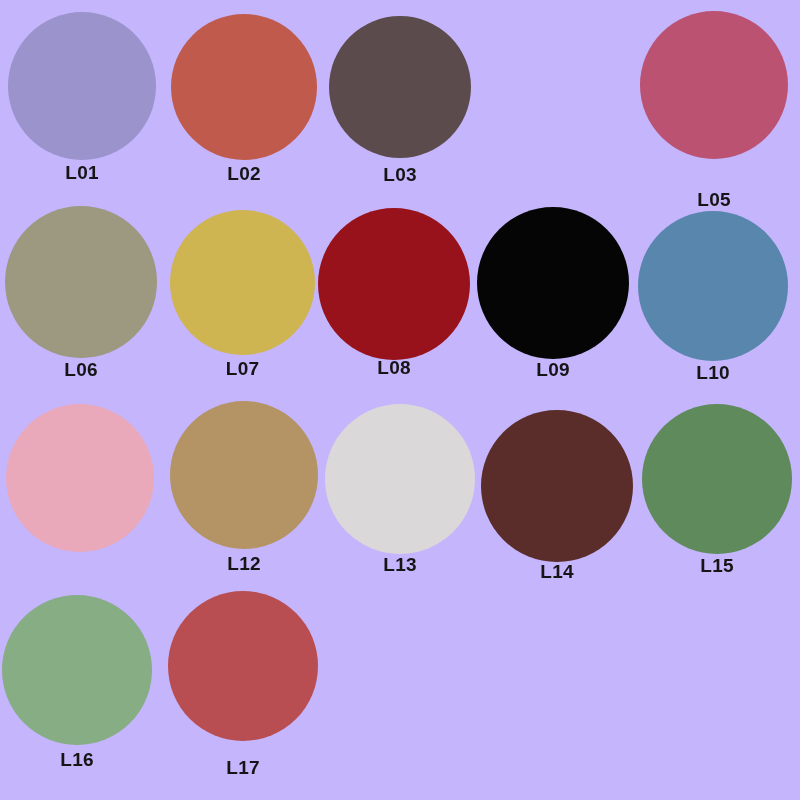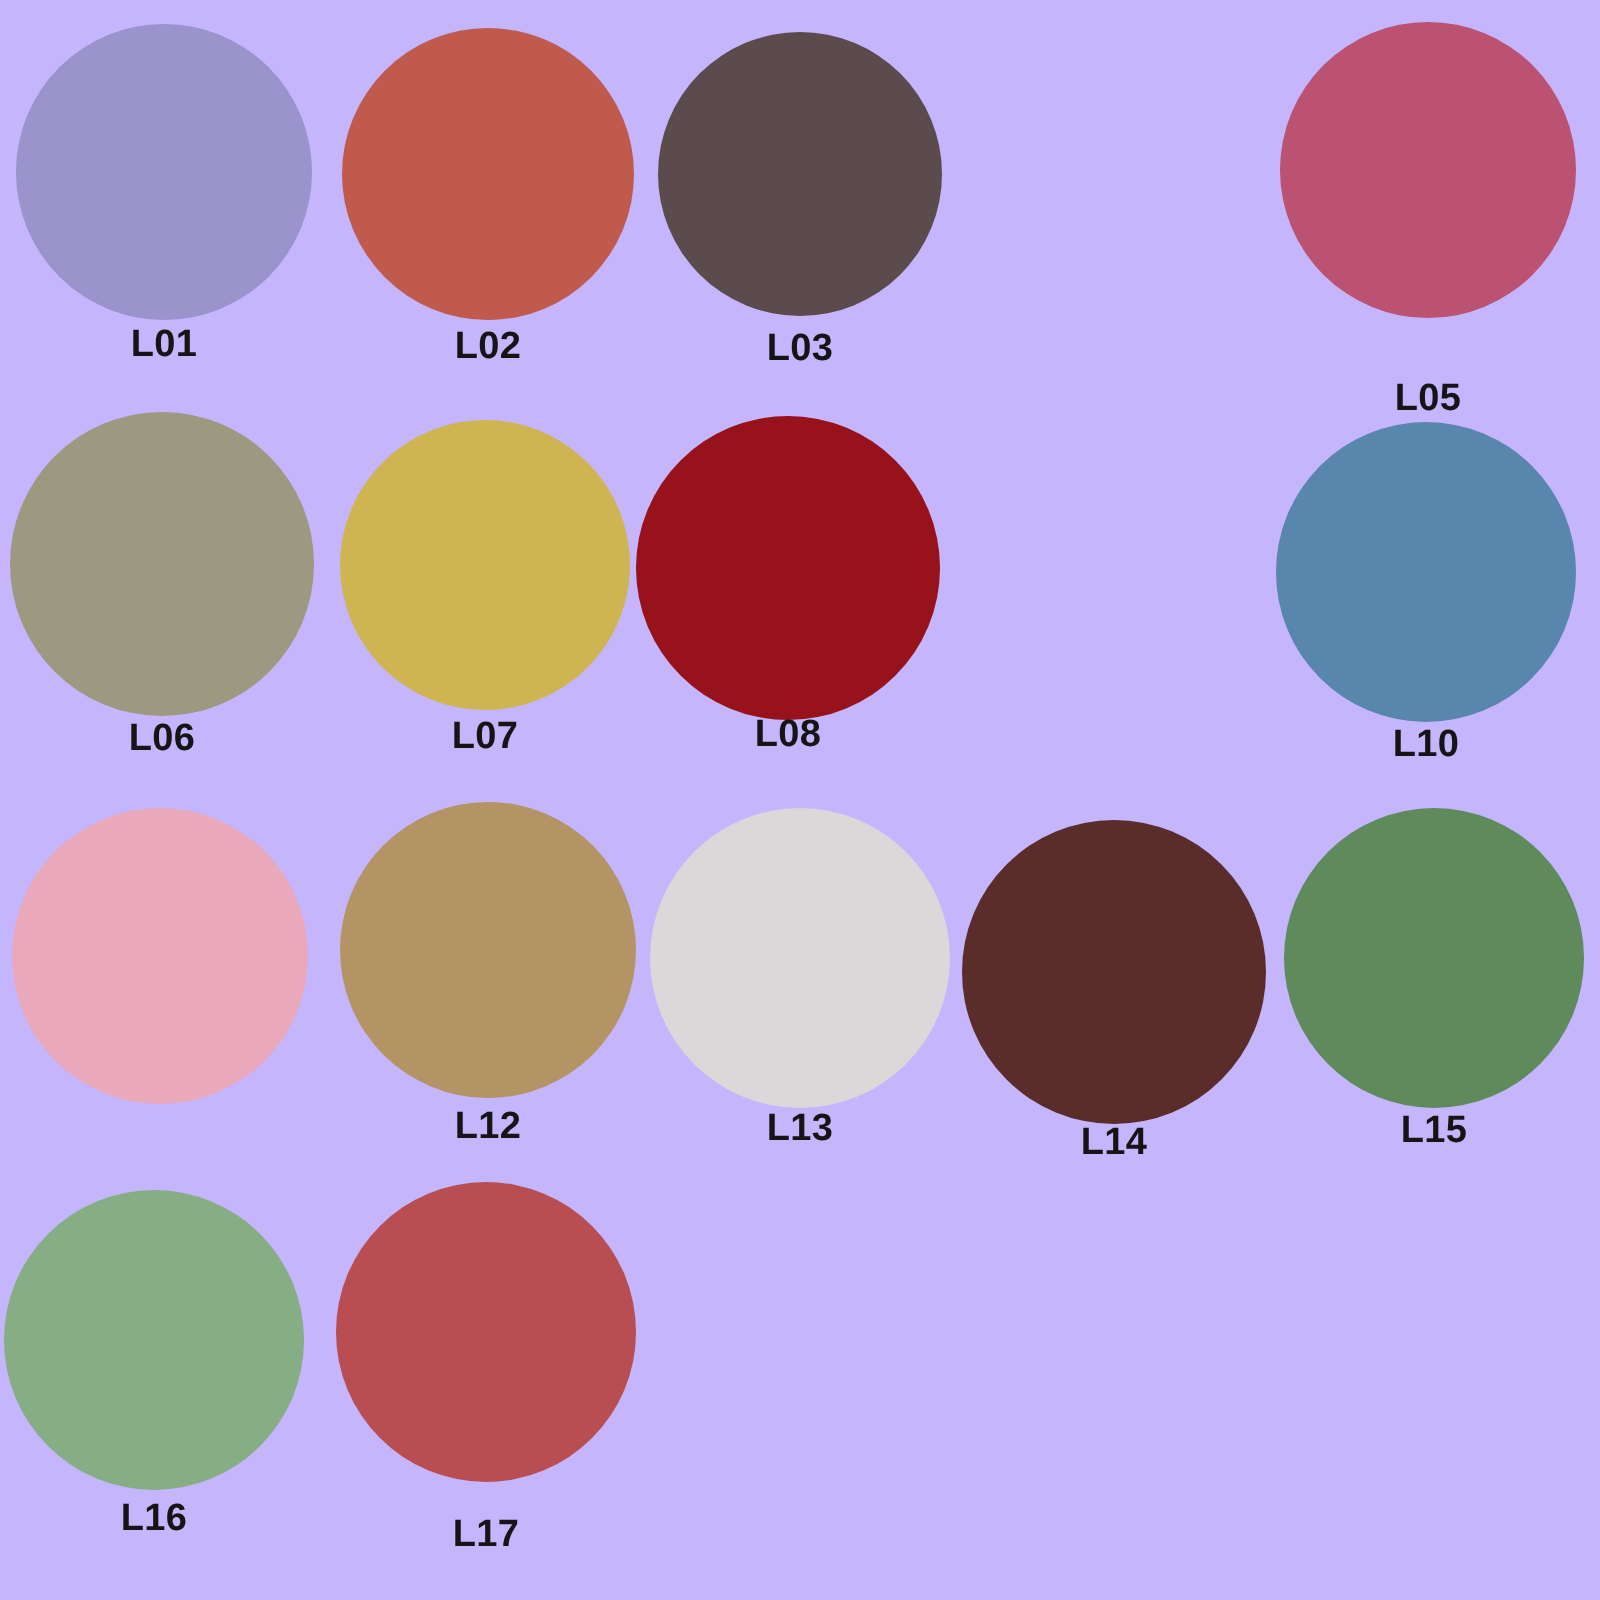--- a/index.html
+++ b/index.html
@@ -69,20 +69,24 @@
       <div class="swatch-label" style="top: 154px; color: rgb(21, 21, 21);">L06</div>
     </div>
     <div class="swatch-item" style="left: 170px; top: 210px; width: 145px; height: 171px;">
       <div class="swatch-circle" title="#cfb551" style="width: 145px; height: 145px; background: rgb(207, 181, 81);"></div>
       <div class="swatch-label" style="top: 149px; color: rgb(21, 21, 21);">L07</div>
     </div>
     <div class="swatch-item" style="left: 318px; top: 208px; width: 152px; height: 172px; text-decoration: underline;">
       <div class="swatch-circle" title="#97121b" style="width: 152px; height: 152px; background: rgb(151, 18, 27);"></div>
       <div class="swatch-label" style="top: 150px; color: rgb(21, 21, 21);">L08</div>
     </div>
+    <div class="swatch-item" style="left: 477px; top: 207px; width: 152px; height: 175px;">
+      <div class="swatch-circle" title="#050505" style="width: 152px; height: 152px; background: rgb(5, 5, 5);"></div>
+      <div class="swatch-label" style="top: 153px; color: rgb(21, 21, 21);">L09</div>
+    </div>
     <div class="swatch-item" style="left: 638px; top: 211px; width: 150px; height: 174px;">
       <div class="swatch-circle" title="#5886ac" style="width: 150px; height: 150px; background: rgb(88, 134, 172);"></div>
       <div class="swatch-label" style="top: 152px; color: rgb(21, 21, 21);">L10</div>
     </div>
     <div class="swatch-item" style="left: 6px; top: 404px; width: 148px; height: 173px;">
       <div class="swatch-circle" title="#eaa8bb" style="width: 148px; height: 148px; background: rgb(234, 168, 187);"></div>
     </div>
     <div class="swatch-item" style="left: 170px; top: 401px; width: 148px; height: 175px;">
       <div class="swatch-circle" title="#b49464" style="width: 148px; height: 148px; background: rgb(180, 148, 100);"></div>
       <div class="swatch-label" style="top: 153px; color: rgb(21, 21, 21);">L12</div>

